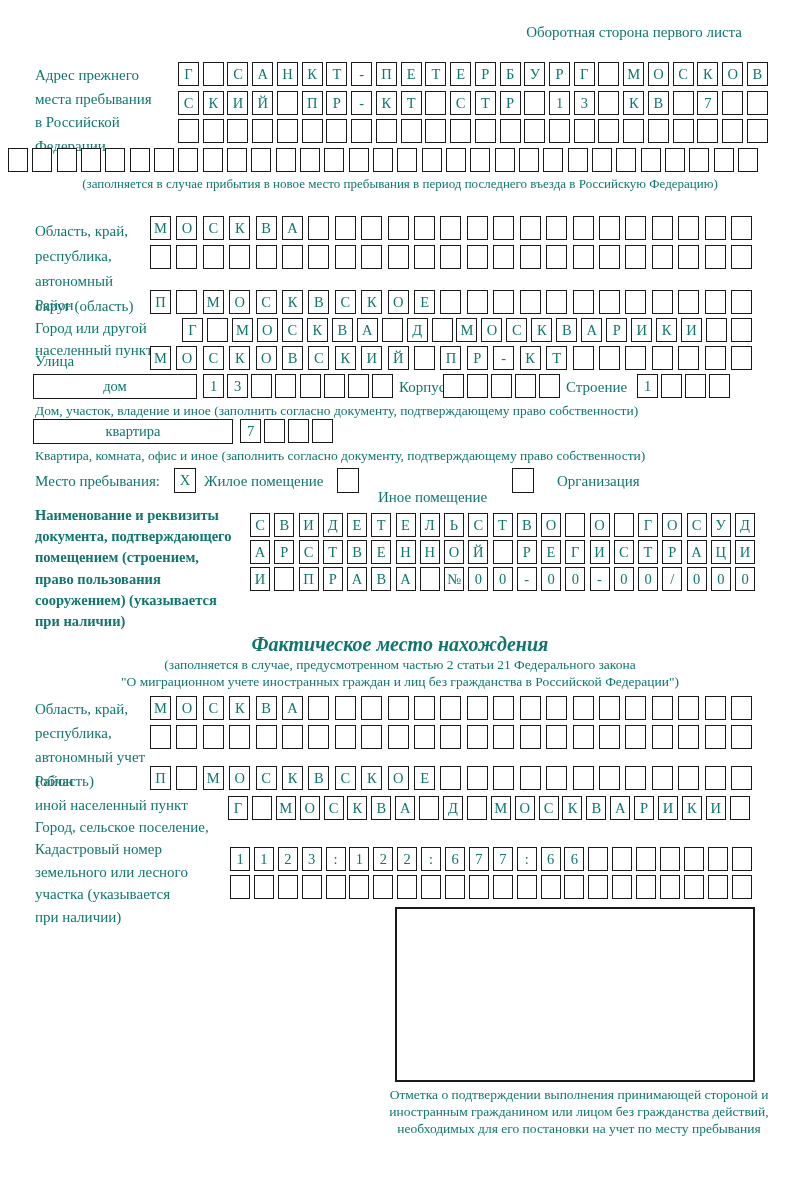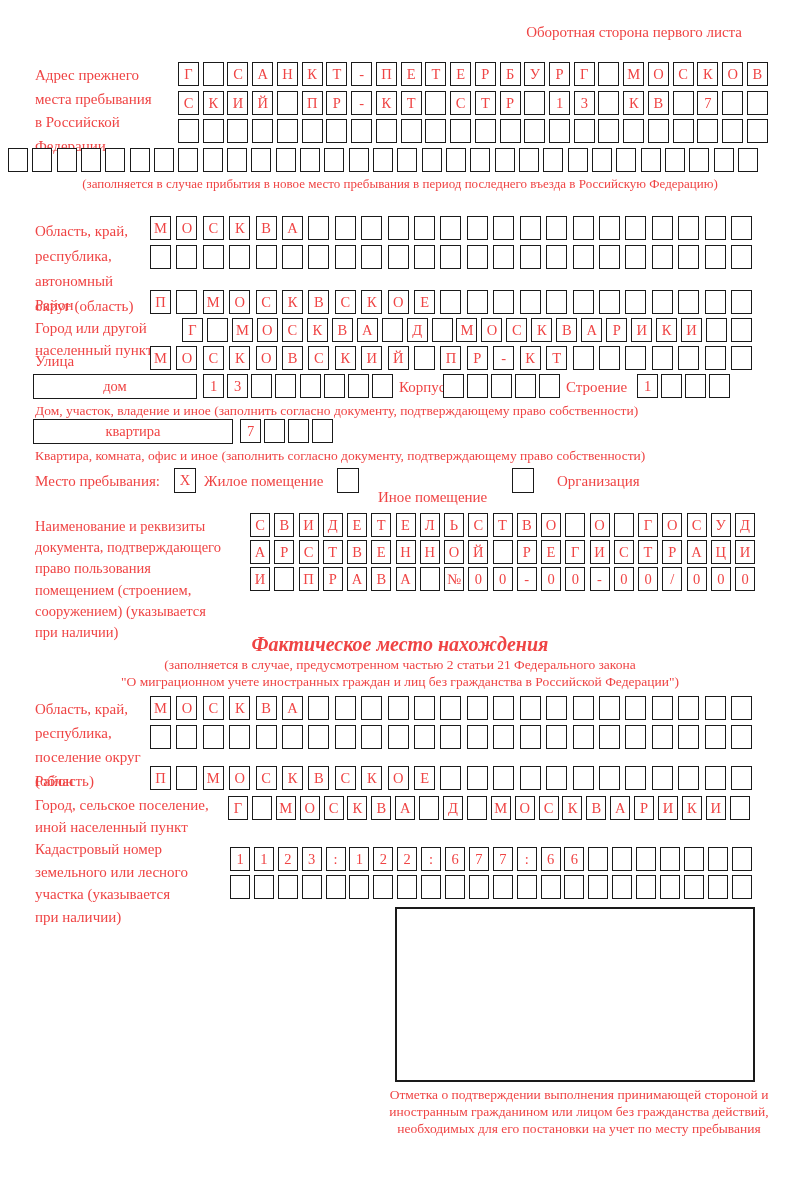--- a/index.html
+++ b/index.html
@@ -1,17 +1,17 @@
 <!DOCTYPE html>
 <html><head>
 <meta charset="utf-8">
 <style>
   html,body{margin:0;padding:0;background:#fff;}
   .page{position:relative;width:800px;height:1180px;background:#fff;
-        font-family:"Liberation Serif",serif;color:#ef4444;overflow:hidden;}
+        font-family:"Liberation Serif",serif;color:#0f766e;overflow:hidden;}
   .abs{position:absolute;}
   .lbl{position:absolute;font-size:15px;line-height:23px;white-space:nowrap;}
   .note{position:absolute;font-size:13px;white-space:nowrap;}
   .center{left:0;width:800px;text-align:center;white-space:nowrap;}
   .title{position:absolute;font-weight:bold;font-size:15.5px;}
   .grid{position:absolute;display:flex;justify-content:space-between;}
   .cell{width:21px;height:24px;box-sizing:border-box;border:1.6px solid #1a1a1a;
         background:#fff;display:flex;align-items:center;justify-content:center;
         font-size:14.5px;}
   .thin .cell{width:20px;}
@@ -333,25 +333,25 @@
   <div class="note" style="left:35px;top:448px;font-size:13.5px;">Квартира, комната, офис и иное (заполнить согласно документу, подтверждающему право собственности)</div>
 
   <div class="lbl" style="left:35px;top:470px;">Место пребывания:</div>
   <div class="cbox" style="left:174px;top:468px;">X</div>
   <div class="lbl" style="left:204px;top:470px;">Жилое помещение</div>
   <div class="cbox" style="left:337px;top:468px;"></div>
   <div class="lbl" style="left:378px;top:470px;margin-top:16px;">Иное помещение</div>
   <div class="cbox" style="left:512px;top:468px;"></div>
   <div class="lbl" style="left:557px;top:470px;">Организация</div>
 
-  <div class="lbl" style="left:35px;top:516px;line-height:21.2px;font-size:14.5px;">
+  <div class="lbl" style="left:35px;top:505px;line-height:21.2px;font-size:14.5px;font-weight:bold;">
       <div>Наименование и реквизиты</div>
       <div>документа, подтверждающего</div>
+      <div>помещением (строением,</div>
       <div>право пользования</div>
-      <div>помещением (строением,</div>
       <div>сооружением) (указывается</div>
       <div>при наличии)</div>
     </div>
   <div class="grid g21 thin" style="left:250px;top:513px;">
       <div class="cell">С</div>
       <div class="cell">В</div>
       <div class="cell">И</div>
       <div class="cell">Д</div>
       <div class="cell">Е</div>
       <div class="cell">Т</div>
@@ -418,21 +418,21 @@
       <div class="cell">0</div>
     </div>
 
   <div class="title center" style="top:633px;font-size:20px;font-style:italic;">Фактическое место нахождения</div>
   <div class="note center" style="top:657px;font-size:13.5px;">(заполняется в случае, предусмотренном частью 2 статьи 21 Федерального закона</div>
   <div class="note center" style="top:674px;font-size:13.5px;">"О миграционном учете иностранных граждан и лиц без гражданства в Российской Федерации")</div>
 
   <div class="lbl" style="left:35px;top:697px;line-height:24px;">
       <div>Область, край,</div>
       <div>республика,</div>
-      <div>поселение округ</div>
+      <div>автономный учет</div>
       <div>(область)</div>
     </div>
   <div class="grid g23" style="left:150px;top:696px;">
       <div class="cell">М</div>
       <div class="cell">О</div>
       <div class="cell">С</div>
       <div class="cell">К</div>
       <div class="cell">В</div>
       <div class="cell">А</div>
       <div class="cell"></div>
@@ -500,22 +500,22 @@
       <div class="cell"></div>
       <div class="cell"></div>
       <div class="cell"></div>
       <div class="cell"></div>
       <div class="cell"></div>
       <div class="cell"></div>
       <div class="cell"></div>
     </div>
 
   <div class="lbl" style="left:35px;top:794px;line-height:22px;">
+      <div>иной населенный пункт</div>
       <div>Город, сельское поселение,</div>
-      <div>иной населенный пункт</div>
     </div>
   <div class="grid g22 thin" style="left:228px;top:796px;">
       <div class="cell">Г</div>
       <div class="cell"></div>
       <div class="cell">М</div>
       <div class="cell">О</div>
       <div class="cell">С</div>
       <div class="cell">К</div>
       <div class="cell">В</div>
       <div class="cell">А</div>

